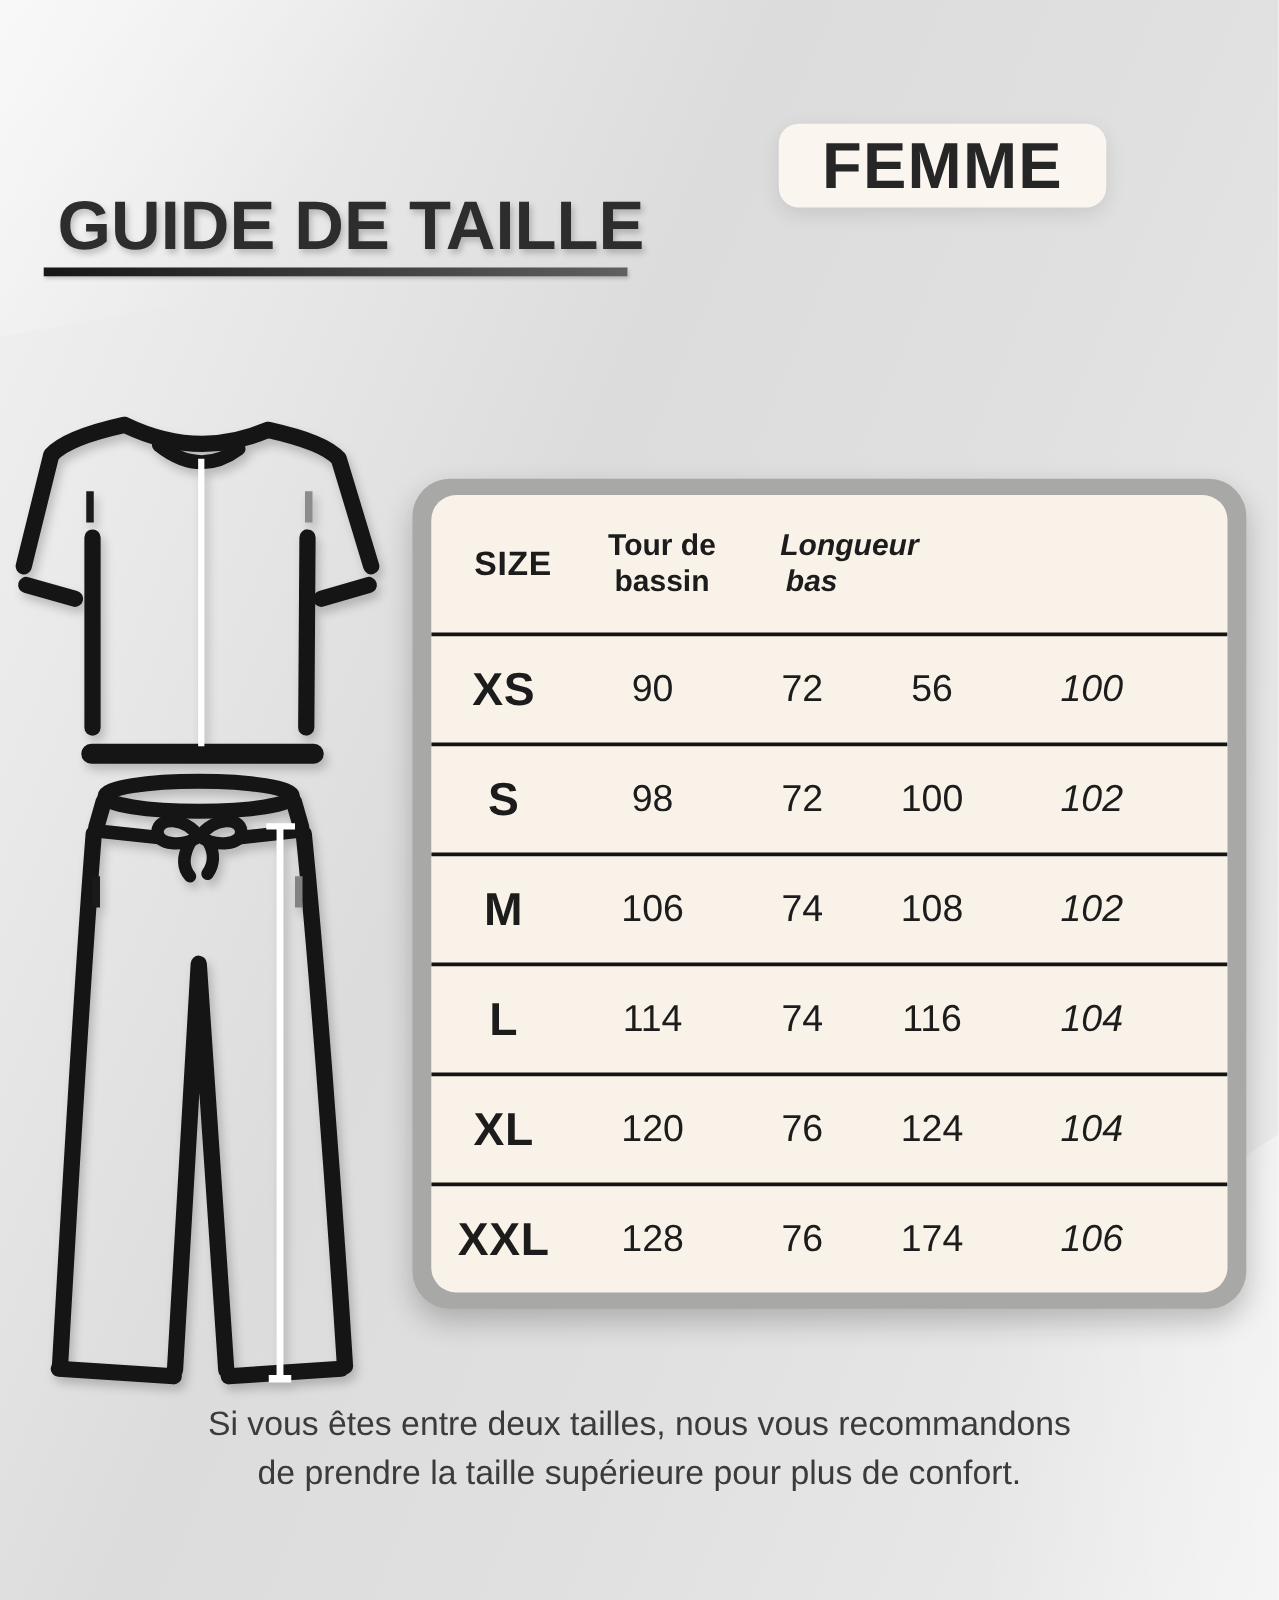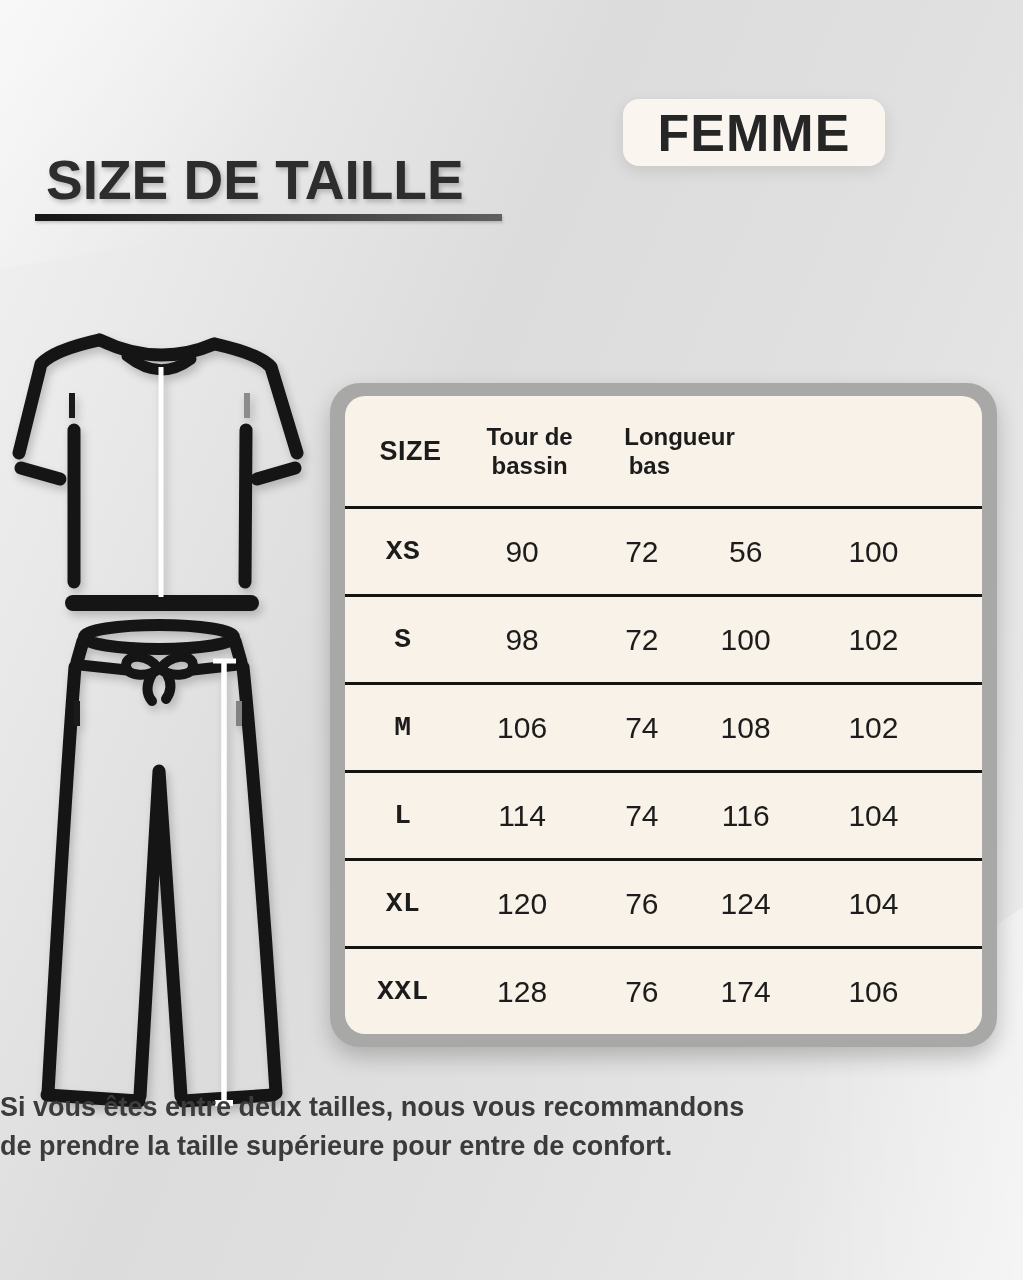--- a/index.html
+++ b/index.html
@@ -41,40 +41,40 @@
   .table-inner{
     width:100%;height:100%;background:#f8f2e9;border-radius:20px;overflow:hidden;
     display:grid;grid-template-rows:110px repeat(6,1fr);
   }
   .trow{
     display:grid;grid-template-columns:18.2% 19.2% 18.4% 14.2% 30%;
     align-items:center;box-sizing:border-box;
   }
   .trow.data{border-top:3px solid #141414;}
   .cell{text-align:center;color:#1c1c1c;}
-  .trow .cell:last-child{padding-right:26px;}
+  .trow .cell:last-child{padding-right:26px;font-style:italic;}
   .hrow .cell{font-weight:700;font-size:24px;line-height:1.22;margin-left:15px;}
   .hrow .cell:first-child{font-size:27px;letter-spacing:.5px;}
   .hrow .cell:last-child{padding-left:26px;}
-  .cell.size-label{font-weight:700;font-size:28px;letter-spacing:.5px;font-family:Liberation Mono, monospace;}
+  .cell.size-label{font-weight:700;font-size:37px;letter-spacing:.5px;}
   .cell.value{font-size:30px;font-weight:400;}
   .footer{
-    position:absolute;left:0;top:1088px;width:100%;
-    font-size:27px;font-weight:700;color:#3b3b3b;line-height:39px;
+    position:absolute;left:0;top:1120px;width:100%;text-align:center;
+    font-size:27px;font-weight:400;color:#3b3b3b;line-height:39px;
   }
 </style>
 </head>
 <body>
 
 <div class="page">
 
   <div class="streak streak-tl"></div>
   <div class="streak streak-br"></div>
 
-  <h1 class="title">SIZE DE TAILLE</h1>
+  <h1 class="title">GUIDE DE TAILLE</h1>
   <div class="title-underline"></div>
 
   <div class="badge">
     <span>FEMME</span>
   </div>
 
   <svg class="illus" width="320" height="790" viewBox="0 0 320 790" xmlns="http://www.w3.org/2000/svg">
     <defs>
       <linearGradient id="mg" x1="0" y1="0" x2="1" y2="0">
         <stop offset="0" stop-color="#1a1a1a"></stop>
@@ -183,16 +183,16 @@
         <div class="cell value">76</div>
         <div class="cell value">174</div>
         <div class="cell value">106</div>
       </div>
 
     </div>
   </div>
 
   <div class="footer">
     <div>Si vous êtes entre deux tailles, nous vous recommandons</div>
-    <div>de prendre la taille supérieure pour entre de confort.</div>
+    <div>de prendre la taille supérieure pour plus de confort.</div>
   </div>
 
 </div>
 
 </body></html>

